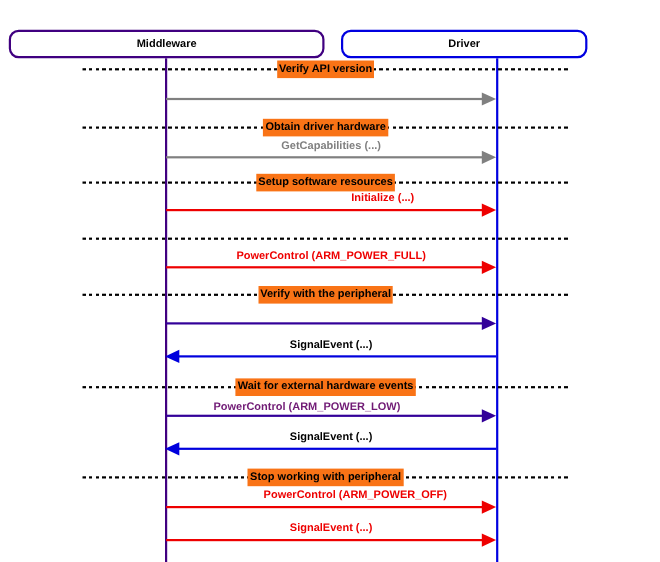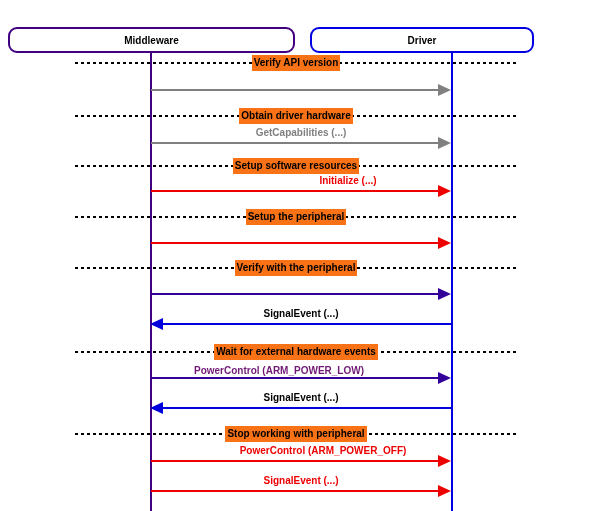--- a/index.html
+++ b/index.html
@@ -90,25 +90,23 @@
     <div class="arrowhead" style="top: 137px; left: 438px; border-left: 13px solid rgb(128, 128, 128);"></div>
     <div class="msg-label" style="left: 151px; width: 300px; top: 126px; color: rgb(128, 128, 128);">GetCapabilities (...)</div>
     <div class="dash-line" style="left: 75px; width: 442px; top: 165px; background: repeating-linear-gradient(to right, rgb(0, 0, 0) 0px, rgb(0, 0, 0) 3px, transparent 3px, transparent 6px);"></div>
     <div class="divider-label-wrap" style="left: 75px; width: 442px; top: 158px;">
       <span>Setup software resources</span>
     </div>
     <div class="msg-line" style="top: 190px; background: rgb(238, 0, 0); left: 151px; width: 289px;"></div>
     <div class="arrowhead" style="top: 185px; left: 438px; border-left: 13px solid rgb(238, 0, 0);"></div>
     <div class="msg-label" style="left: 151px; width: 300px; top: 174px; color: rgb(238, 0, 0); margin-left: 47px;">Initialize (...)</div>
     <div class="dash-line" style="left: 75px; width: 442px; top: 216px; background: repeating-linear-gradient(to right, rgb(0, 0, 0) 0px, rgb(0, 0, 0) 3px, transparent 3px, transparent 6px);"></div>
-    <div class="divider-label-wrap" style="left: 75px; width: 442px; top: 209px;">
-      <span>Setup the peripheral</span>
-    </div>
     <div class="msg-line" style="top: 242px; background: rgb(238, 0, 0); left: 151px; width: 289px;"></div>
     <div class="arrowhead" style="top: 237px; left: 438px; border-left: 13px solid rgb(238, 0, 0);"></div>
+    <div class="msg-label" style="left: 151px; width: 300px; top: 226px; color: rgb(238, 0, 0);">PowerControl (ARM_POWER_FULL)</div>
     <div class="dash-line" style="left: 75px; width: 442px; top: 267px; background: repeating-linear-gradient(to right, rgb(0, 0, 0) 0px, rgb(0, 0, 0) 3px, transparent 3px, transparent 6px);"></div>
     <div class="divider-label-wrap" style="left: 75px; width: 442px; top: 260px;">
       <span>Verify with the peripheral</span>
     </div>
     <div class="msg-line" style="top: 293px; background: rgb(51, 0, 153); left: 151px; width: 289px;"></div>
     <div class="arrowhead" style="top: 288px; left: 438px; border-left: 13px solid rgb(51, 0, 153);"></div>
     <div class="msg-line" style="top: 323px; background: rgb(0, 0, 221); left: 162px; width: 289px;"></div>
     <div class="arrowhead" style="top: 318px; left: 150px; border-right: 13px solid rgb(0, 0, 221);"></div>
     <div class="msg-label" style="left: 151px; width: 300px; top: 307px; color: rgb(0, 0, 0);">SignalEvent (...)</div>
     <div class="dash-line" style="left: 75px; width: 442px; top: 351px; background: repeating-linear-gradient(to right, rgb(0, 0, 0) 0px, rgb(0, 0, 0) 3px, transparent 3px, transparent 6px);"></div>

